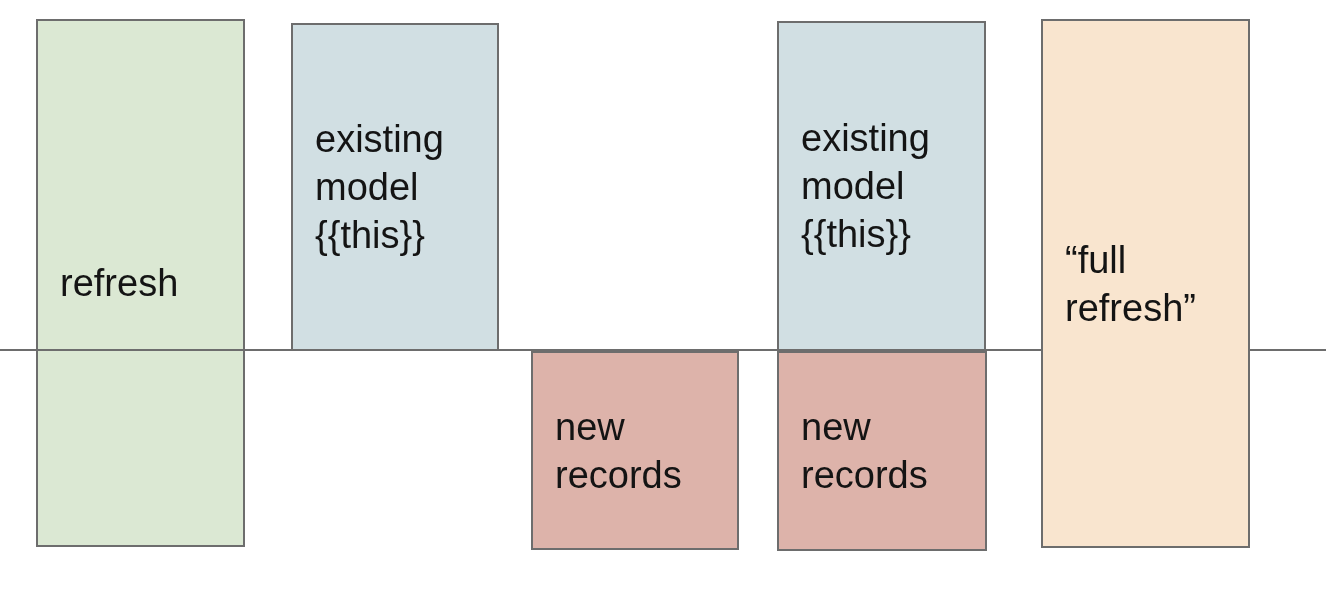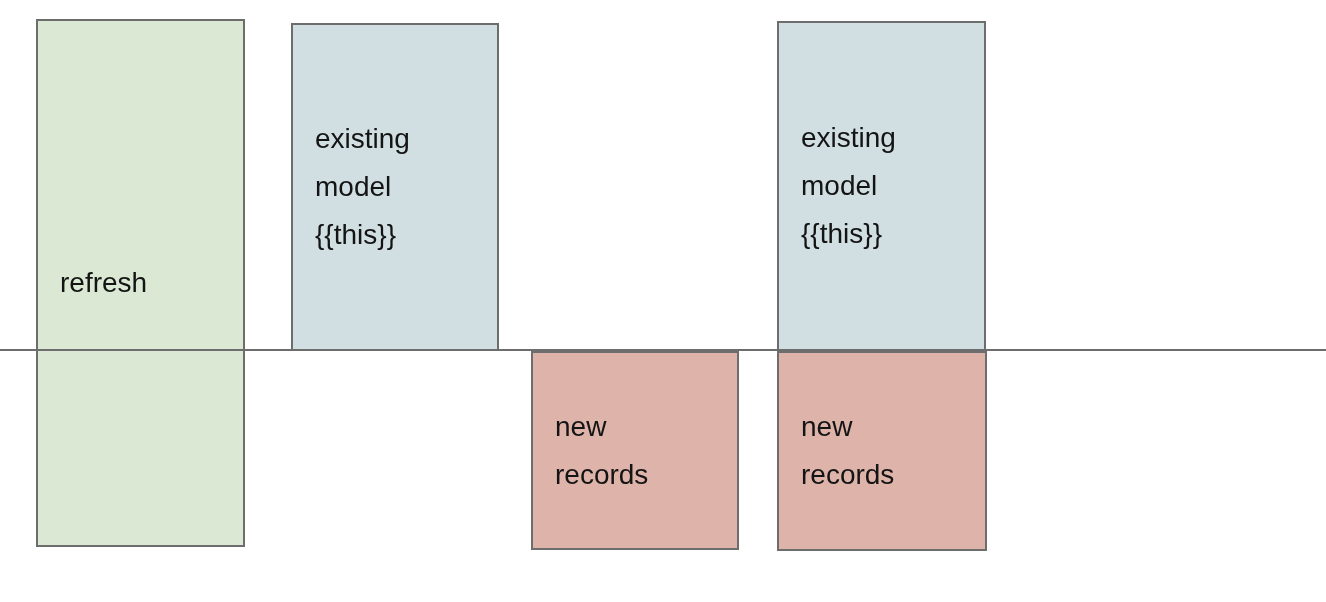--- a/index.html
+++ b/index.html
@@ -22,21 +22,21 @@
     position: absolute;
     box-sizing: border-box;
     border: 2px solid #6d6d6d;
     display: flex;
     align-items: center;
   }
   .label {
     padding-left: 22px;
     padding-right: 6px;
     white-space: pre-line;
-    font-size: 28px;
+    font-size: 38px;
     line-height: 48px;
     color: #141414;
   }
 </style>
 </head>
 <body>
 
 <div class="canvas" style="width: 1326px; height: 602px; background: rgb(255, 255, 255);">
 
   <div class="hline" style="top: 349px; height: 2px; background: rgb(109, 109, 109); z-index: 1;"></div>
@@ -60,14 +60,18 @@
     <span class="label" style="color: rgb(20, 20, 20);">existing
 model
 {{this}}</span>
   </div>
 
   <div class="box" style="left: 777px; top: 351px; width: 210px; height: 200px; background: rgb(221, 179, 170); border-color: rgb(109, 109, 109); z-index: 2;">
     <span class="label" style="color: rgb(20, 20, 20);">new
 records</span>
   </div>
 
+  <div class="box" style="left: 1041px; top: 19px; width: 209px; height: 529px; background: rgb(249, 229, 207); border-color: rgb(109, 109, 109); z-index: 2;">
+    <span class="label" style="color: rgb(20, 20, 20);">“full
+refresh”</span>
+  </div>
 
 </div>
 
 </body></html>

